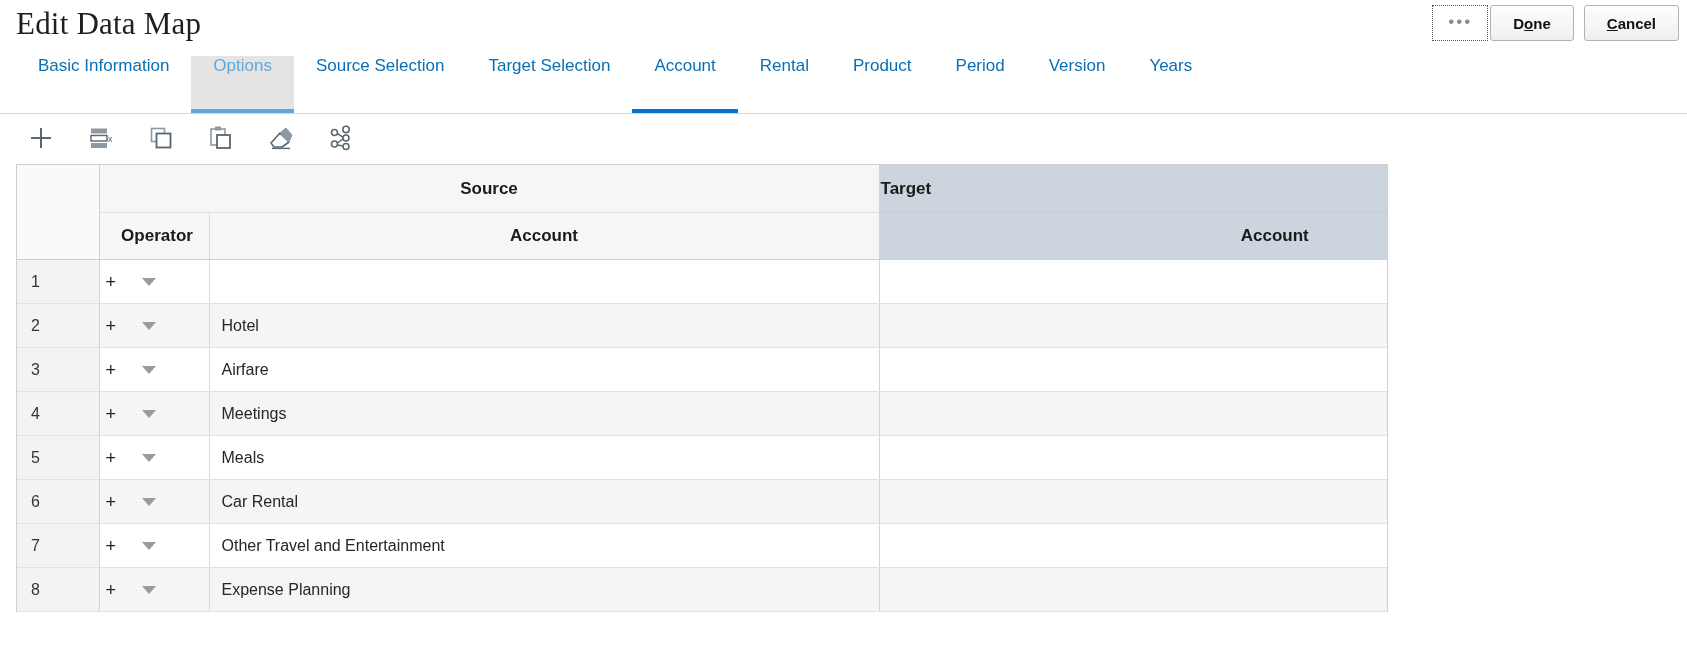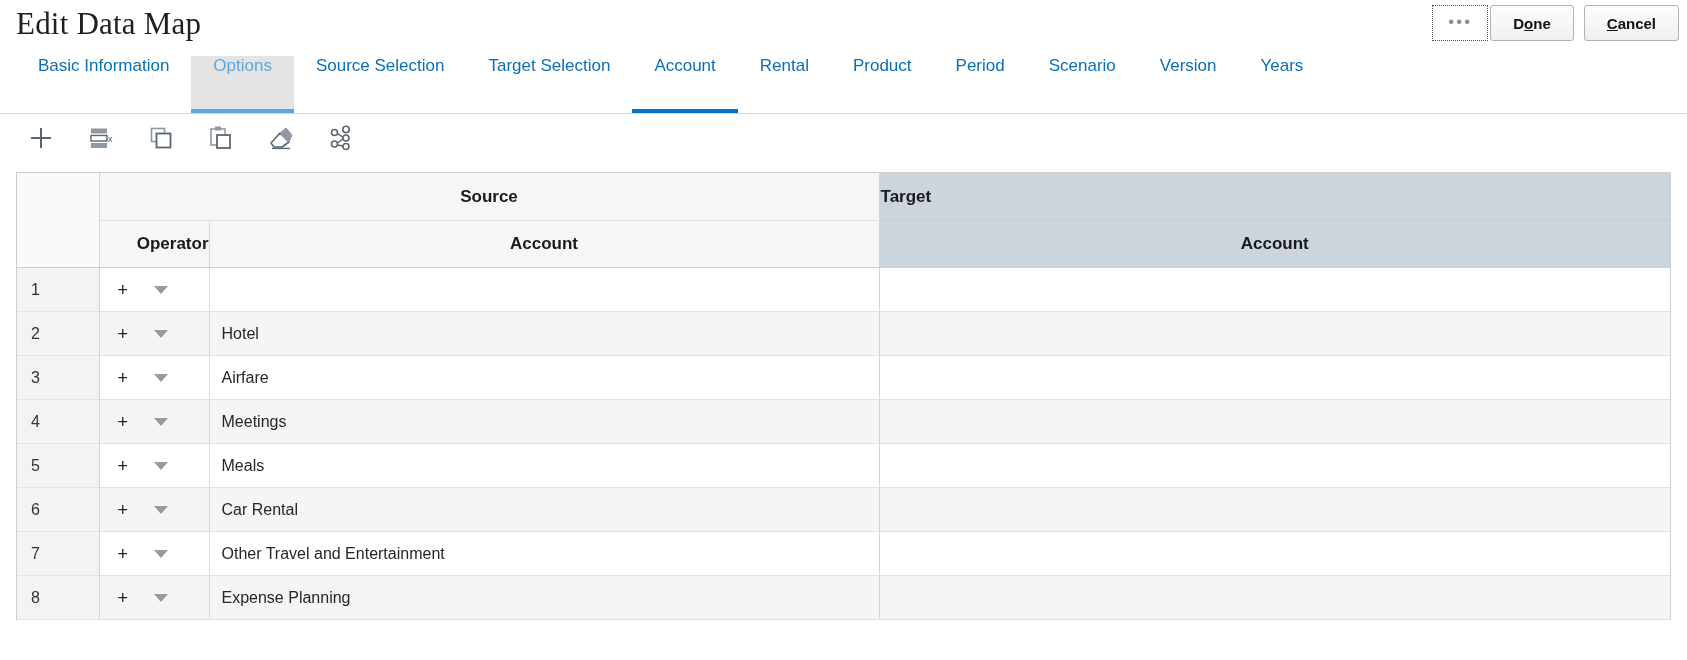--- a/index.html
+++ b/index.html
@@ -134,22 +134,22 @@
     align-items: center;
     justify-content: center;
     cursor: pointer;
   }
   .tb-btn svg { display: block; }
 
   
   #grid {
     position: absolute;
     left: 16px;
-    top: 172px;
-    width: 1655px;
+    top: 164px;
+    width: 1372px;
     border: 1px solid #cfcfcf;
     border-bottom: none;
     box-sizing: border-box;
     overflow: hidden;
   }
   table.datagrid {
     border-collapse: collapse;
     table-layout: fixed;
     width: 1653px;
     font-size: 16px;
@@ -216,22 +216,21 @@
     border-bottom: 1px solid #e2e2e2;
     padding-left: 14px;
     font-size: 16px;
     color: #333333;
   }
   td.body {
     border-bottom: 1px solid #e2e2e2;
   }
   td.oper {
     border-right: 1px solid #d9d9d9;
-    padding: 0 0 0 18px;
-    text-align: right;
+    padding: 0 0 0 6px;
   }
   td.srcacc {
     padding-left: 12px;
     border-right: 1px solid #d3d3d3;
     font-size: 16px;
     color: #262626;
     white-space: nowrap;
     overflow: hidden;
   }
   td.tgtacc {
@@ -294,23 +293,20 @@
       <span>Account</span>
     </div>
   <div class="tab">
       <span>Rental</span>
     </div>
   <div class="tab">
       <span>Product</span>
     </div>
   <div class="tab">
       <span>Period</span>
-    </div>
-  <div class="tab">
-      <span>Scenario</span>
     </div>
   <div class="tab">
       <span>Version</span>
     </div>
   <div class="tab">
       <span>Years</span>
     </div>
 </div>
 
 <div id="toolbar">

